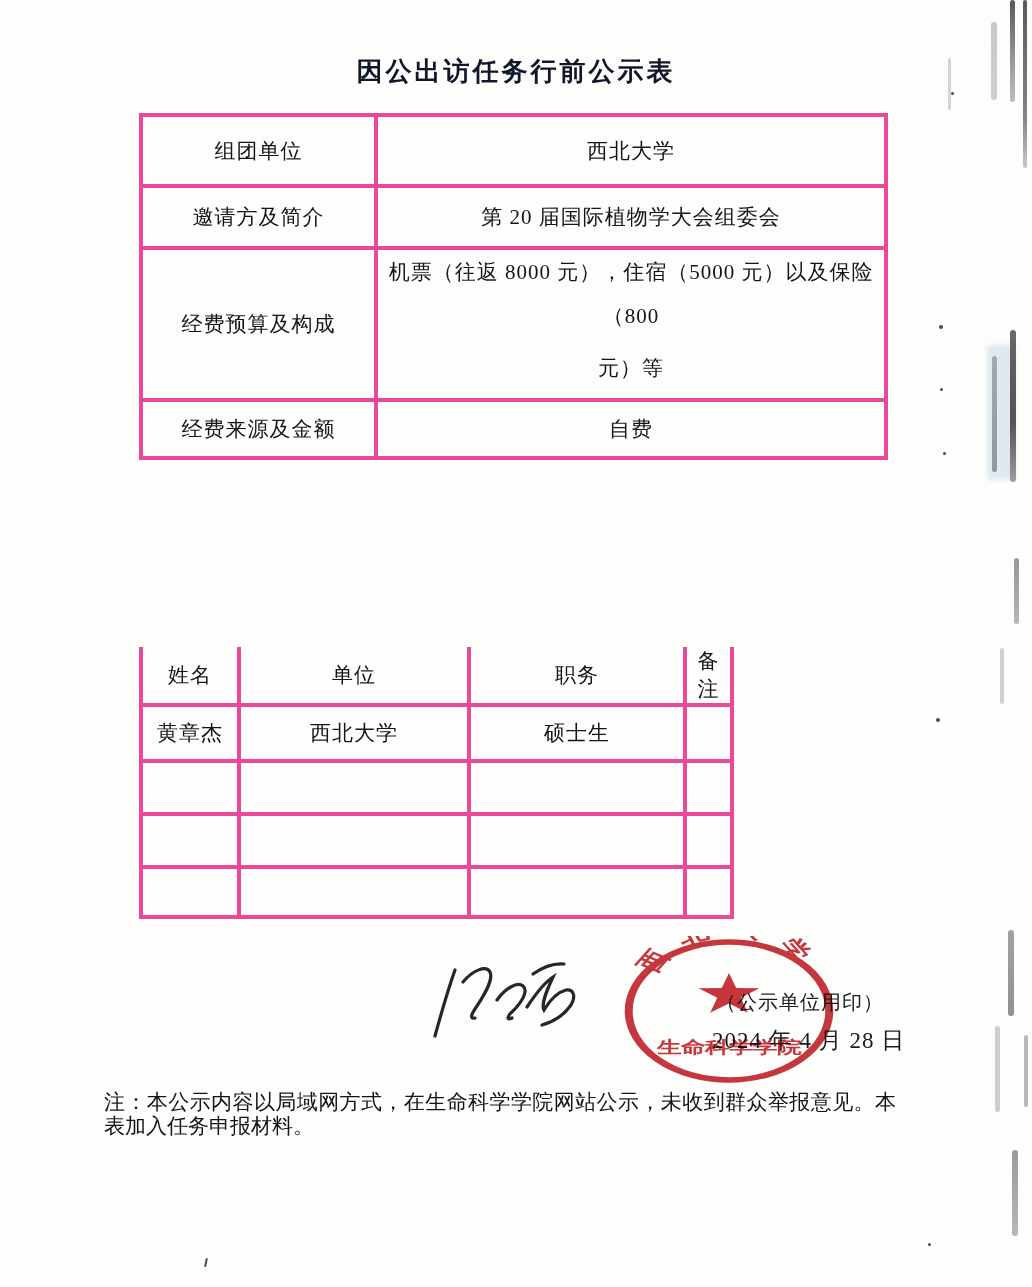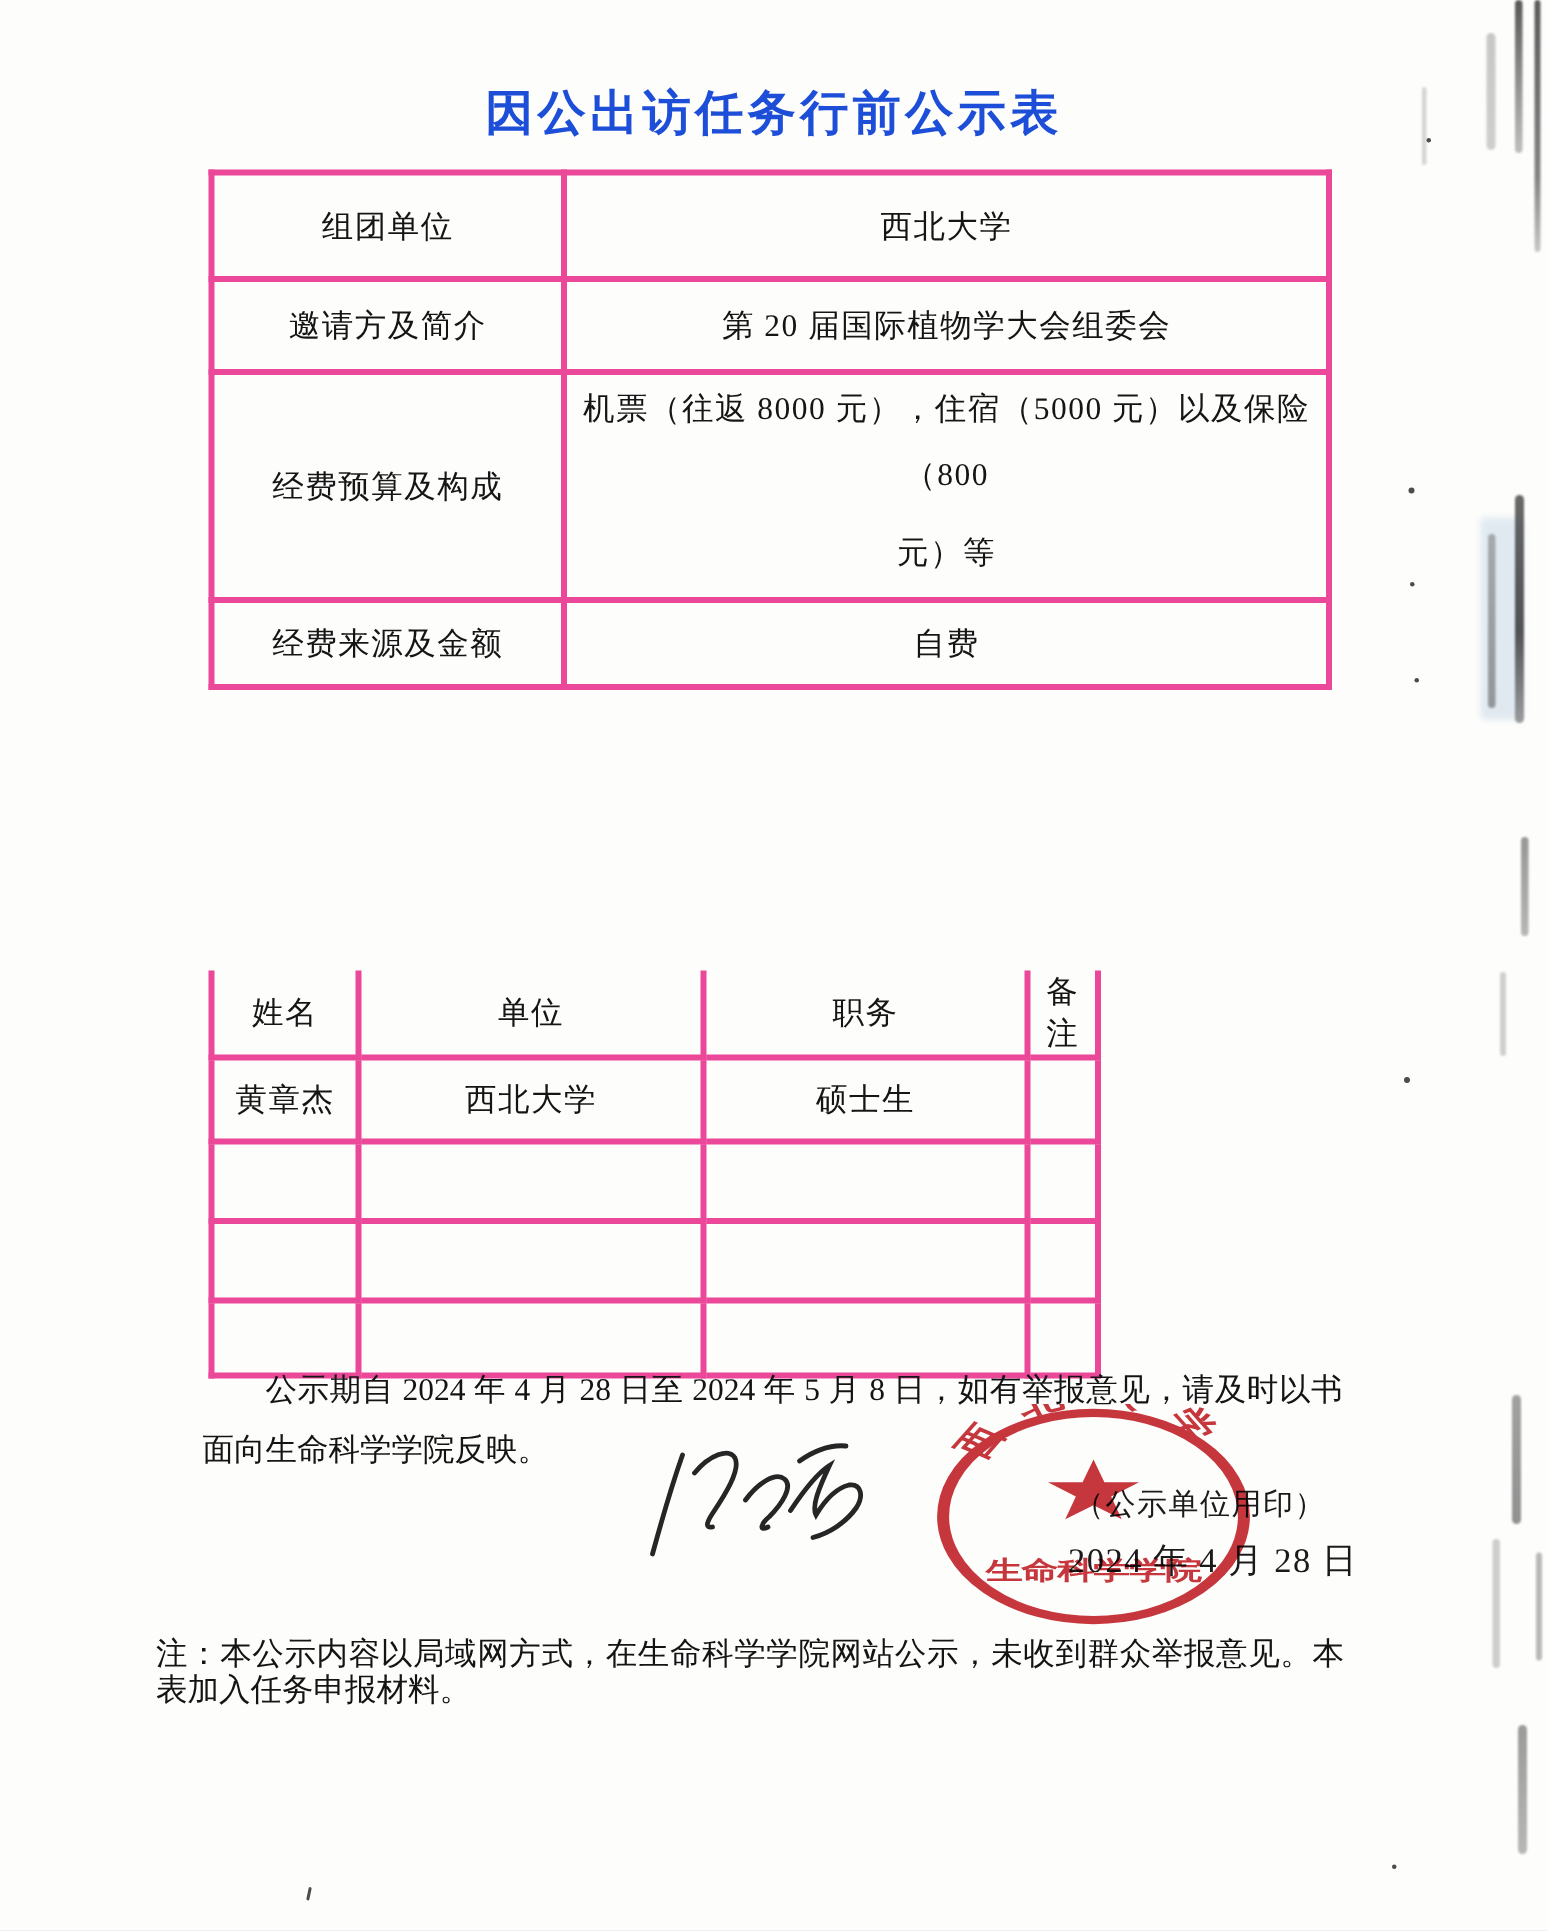--- a/index.html
+++ b/index.html
@@ -4,22 +4,22 @@
 <style>
   html,body{margin:0;padding:0;background:#e8e8e8;}
   .page{
     position:relative; width:1032px; height:1287px; margin:0 auto;
     background:#fdfdfc; overflow:hidden;
     font-family:"Liberation Serif","DejaVu Serif",serif;
     color:#1b1b1b;
   }
   .doc-title{
     position:absolute; top:54px; left:0; width:100%;
-    text-align:center; font-size:32px; font-weight:700; letter-spacing:3px;
-    color:#1d4ed8;
+    text-align:center; font-size:26px; font-weight:700; letter-spacing:3px;
+    color:#0f172a;
   }
   table.tbl{border-collapse:collapse; table-layout:fixed; position:absolute;}
   table.tbl td{
     border:4px solid #ec4899; font-size:21px; letter-spacing:1px;
     text-align:center; vertical-align:middle; padding:0; color:#151515;
   }
   .tbl-a{left:139px; top:113px; width:749px;}
   .tbl-b{left:139px; top:647px; width:595px;}
   .tbl-b tr:first-child td{border-top:none;}
   .r1 td{height:67px;}
@@ -153,21 +153,20 @@
     </tr>
     <tr class="erow erow-last">
       <td></td>
       <td></td>
       <td></td>
       <td></td>
     </tr>
     </tbody>
   </table>
 
-  <div class="notice">公示期自 2024 年 4 月 28 日至 2024 年 5 月 8 日，如有举报意见，请及时以书面向生命科学学院反映。</div>
 
   <div class="stamp-caption">（公示单位用印）</div>
   <div class="stamp-date">2024 年 4 月 28 日</div>
 
   <svg class="signature-svg" viewBox="0 0 170 100">
     <g fill="none" stroke="#262626" stroke-width="3.2" stroke-linecap="round">
       <path d="M 30 18 C 24 35, 16 62, 10 84"></path>
       <path d="M 38 30 C 48 18, 61 13, 65 20 C 69 28, 58 45, 50 57 C 46 63, 45 67, 50 66"></path>
       <path d="M 72 48 C 80 37, 92 29, 98 34 C 104 39, 96 51, 88 59 C 82 64, 81 69, 87 66"></path>
       <path d="M 102 55 C 112 40, 120 30, 128 25 C 121 40, 116 52, 119 58 C 125 48, 133 40, 141 38 C 149 37, 151 45, 146 53 C 139 63, 128 70, 117 73"></path>

